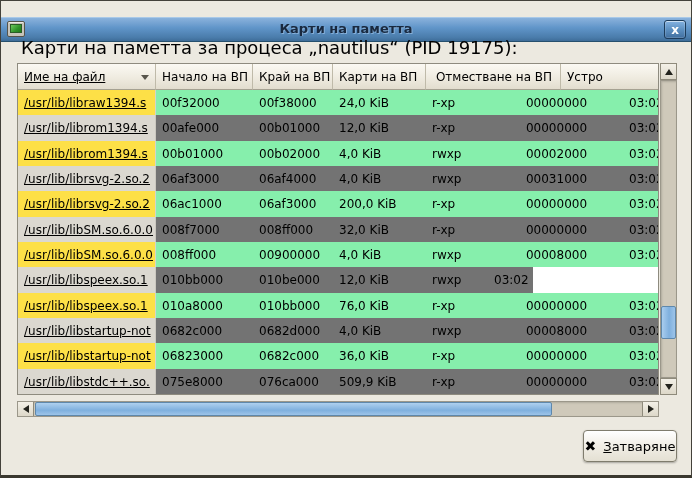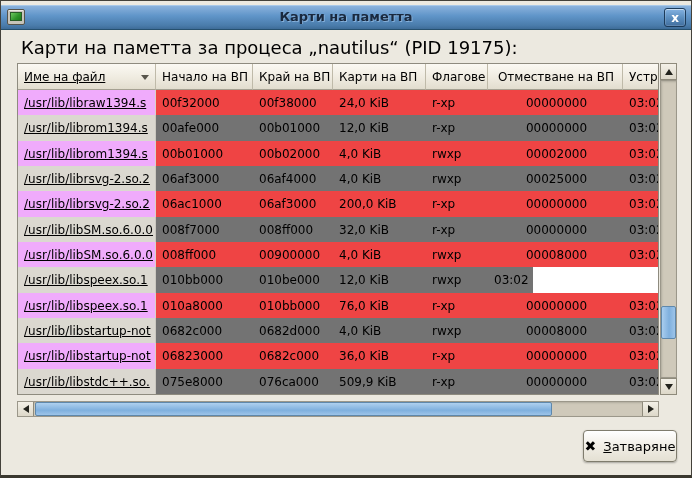--- a/index.html
+++ b/index.html
@@ -4,21 +4,21 @@
 <style>
   html,body{margin:0;padding:0;background:#555;}
   *{box-sizing:border-box;}
   .window{
     position:relative;width:692px;height:478px;margin:0;
     background:#ece9e0;border:1px solid #43413a;border-bottom:3px solid #3a382f;
     font-family:"DejaVu Sans","Liberation Sans",sans-serif;overflow:hidden;
   }
   
   .titlebar{
-    position:absolute;top:4px;left:0;right:0;height:25px;
+    position:absolute;top:16px;left:0;right:0;height:25px;
     background:linear-gradient(#8fb5de 0%,#6095c9 45%,#4a7cab 85%,#3e6c98 100%);
     border-bottom:1px solid #26506e;
     box-shadow:inset 0 1px 0 #a9c9e8;
   }
   .app-icon{
     position:absolute;left:6px;top:4px;width:18px;height:16px;
     background:#c7c4ba;border:1px solid #55534b;border-radius:2px;
     box-shadow:inset 0 1px 0 #eceae2;
   }
   .app-icon .screen{
@@ -59,23 +59,23 @@
   .c0{width:138px;text-decoration:underline;}.c1{width:97px;}.c2{width:80px;}.c3{width:93px;}
   .c4{width:62px;}.c5{width:135px;text-align:center;}.c6{flex:1;width:auto;}
   .sort-arrow{
     position:absolute;right:6px;top:11px;width:0;height:0;
     border-left:4px solid transparent;border-right:4px solid transparent;
     border-top:5px solid #58554c;
   }
   .tbody{position:relative;}
   .row{display:flex;height:25.33px;font-size:12px;color:#000;cursor:default;}
   .cell{flex:none;padding:6px 4px 0 6px;white-space:nowrap;overflow:hidden;}
-  .row.even .cell{background:#ef4444;}
+  .row.even .cell{background:#86efac;}
   .row.odd  .cell{background:#737373;}
-  .row.even .cell.c0{background:#f0abfc;border-right:1px solid #d6d3ca;}
+  .row.even .cell.c0{background:#fde047;border-right:1px solid #d6d3ca;}
   .row.odd  .cell.c0{background:#dbd8d0;border-right:1px solid #cbc8c0;}
   
   .sb-btn{
     position:absolute;background:linear-gradient(#f3f0e7,#ddd8c9);
     border:1px solid #8e8a7b;display:flex;align-items:center;justify-content:center;
   }
   .tri{width:0;height:0;}
   .tri.up{border-left:4px solid transparent;border-right:4px solid transparent;border-bottom:6px solid #23231d;}
   .tri.down{border-left:4px solid transparent;border-right:4px solid transparent;border-top:6px solid #23231d;}
   .tri.left{border-top:4px solid transparent;border-bottom:4px solid transparent;border-right:6px solid #23231d;}
@@ -132,21 +132,20 @@
 
   <div class="table-frame">
     <div class="thead">
       <div class="th c0">
         <span>Име на файл</span>
         <span class="sort-arrow"></span>
       </div>
       <div class="th c1">Начало на ВП</div>
       <div class="th c2">Край на ВП</div>
       <div class="th c3">Карти на ВП</div>
-      <div class="th c4">Флагове</div>
       <div class="th c5">Отместване на ВП</div>
       <div class="th c6">Устро</div>
     </div>
     <div class="tbody">
         <div class="row even">
       <div class="cell c0">/usr/lib/libraw1394.s</div>
       <div class="cell c1">00f32000</div>
       <div class="cell c2">00f38000</div>
       <div class="cell c3">24,0 KiB</div>
       <div class="cell c4">r-xp</div>
@@ -170,21 +169,21 @@
       <div class="cell c4">rwxp</div>
       <div class="cell c5">00002000</div>
       <div class="cell c6">03:02</div>
     </div>
         <div class="row odd">
       <div class="cell c0">/usr/lib/librsvg-2.so.2</div>
       <div class="cell c1">06af3000</div>
       <div class="cell c2">06af4000</div>
       <div class="cell c3">4,0 KiB</div>
       <div class="cell c4">rwxp</div>
-      <div class="cell c5">00025000</div>
+      <div class="cell c5">00031000</div>
       <div class="cell c6">03:02</div>
     </div>
         <div class="row even">
       <div class="cell c0">/usr/lib/librsvg-2.so.2</div>
       <div class="cell c1">06ac1000</div>
       <div class="cell c2">06af3000</div>
       <div class="cell c3">200,0 KiB</div>
       <div class="cell c4">r-xp</div>
       <div class="cell c5">00000000</div>
       <div class="cell c6">03:02</div>

